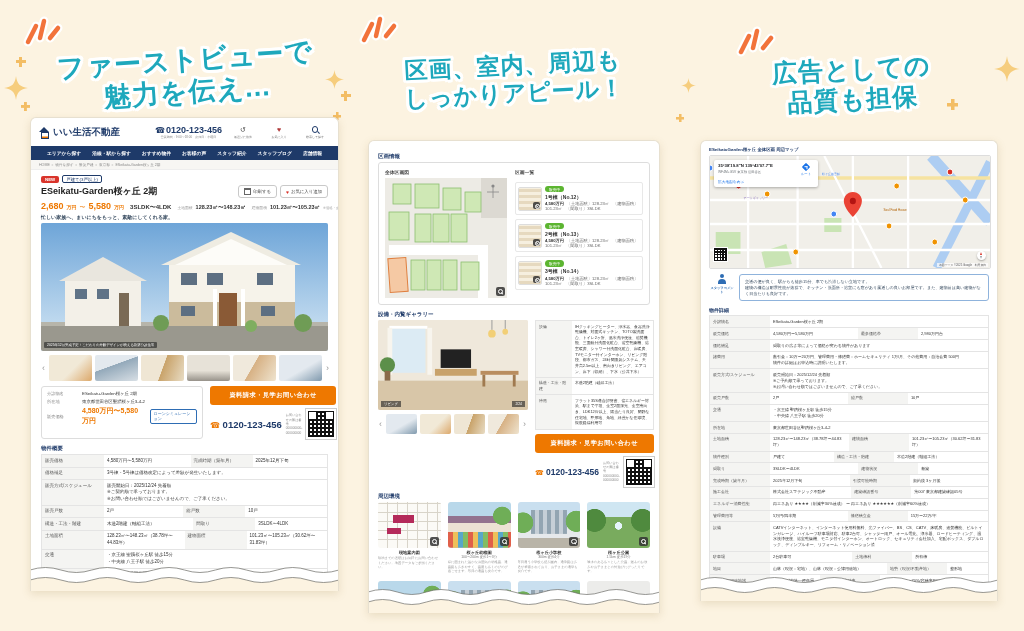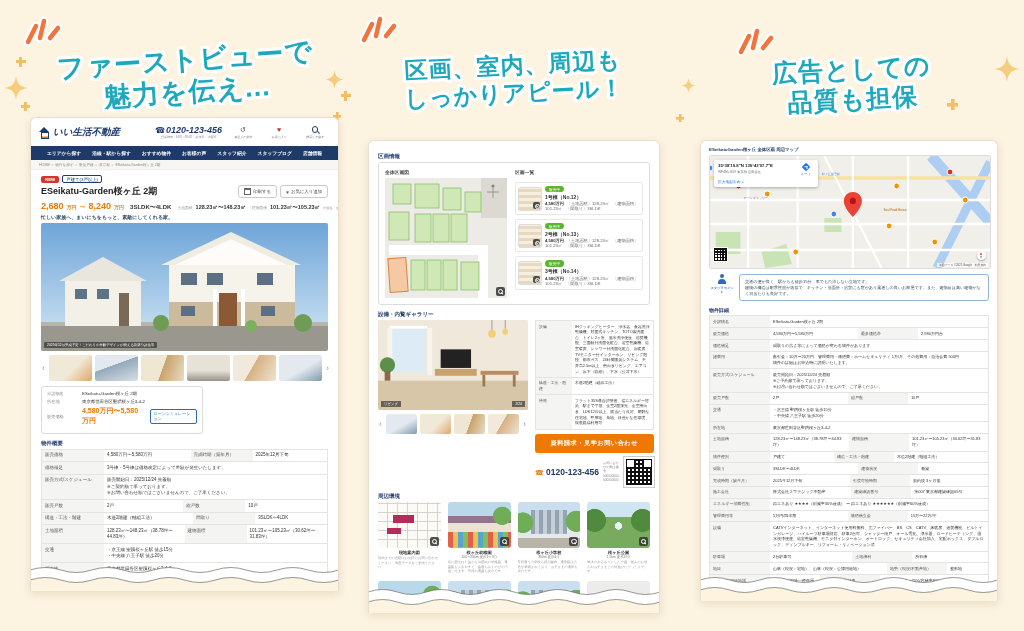--- a/index.html
+++ b/index.html
@@ -49,21 +49,21 @@
       repeating-linear-gradient(0deg,#111 0 2px,transparent 2px 4px),
       repeating-linear-gradient(90deg,#111 0 2px,#fff 2px 4px);}
   .qr::before,.qr::after{content:'';position:absolute;width:7px;height:7px;background:#fff;border:1.6px solid #111;}
   .qr::before{left:0;top:0;} .qr::after{right:0;top:0;}
   .magbtn{position:absolute;right:2px;bottom:2px;width:9px;height:9px;border-radius:2px;background:rgba(50,50,50,.85);}
   .magbtn::before{content:'';position:absolute;left:2px;top:2px;width:3.4px;height:3.4px;border:1px solid #fff;border-radius:50%;}
   .magbtn::after{content:'';position:absolute;right:1.4px;bottom:1.6px;width:2.4px;height:1.1px;background:#fff;transform:rotate(45deg);}
   .mag{display:inline-block;width:4.6px;height:4.6px;border:1.1px solid currentColor;border-radius:50%;position:relative;vertical-align:middle;}
   .mag::after{content:'';position:absolute;right:-2.4px;bottom:-1px;width:3px;height:1.1px;background:currentColor;transform:rotate(45deg);}
   
-  .hdr{display:flex;justify-content:space-between;align-items:center;padding:4px 8px;height:20px;font-style:italic;}
+  .hdr{display:flex;justify-content:space-between;align-items:center;padding:4px 8px;height:20px;}
   .logo{display:flex;align-items:center;gap:3px;}
   .logo-ic{width:11px;height:10px;position:relative;}
   .logo-ic::before{content:'';position:absolute;left:0;top:0;border-left:5.5px solid transparent;border-right:5.5px solid transparent;border-bottom:5px solid #1e3a69;}
   .logo-ic::after{content:'';position:absolute;left:1.6px;top:5px;width:6.6px;height:4.6px;border:1px solid #1e3a69;background:#fff;box-shadow:inset 0 -1.4px 0 #ee7800;}
   .logo-tx{font-size:9.5px;font-weight:bold;color:#1e3a69;}
   .hdr-right{display:flex;align-items:center;gap:6px;}
   .phone-no{font-size:9px;font-weight:bold;color:#1e3a69;white-space:nowrap;}
   .phone-no .ph-ic{font-size:8px;margin-right:1px;}
   .phone-sub{font-size:3px;color:#888;text-align:center;}
   .hicon{text-align:center;color:#444;width:30px;}
@@ -305,21 +305,21 @@
         <span class="obtn fav">
             <span class="heart-sm">♥</span>
             <span>お気に入り追加</span>
           </span>
       </div>
     </div>
     <div class="priceline">
       <span class="pnum">2,680</span>
         <span class="punit">万円</span>
         <span class="ptil">〜</span>
-        <span class="pnum">8,240</span>
+        <span class="pnum">5,580</span>
         <span class="punit">万円</span>
       <span class="playout">3SLDK〜4LDK</span>
       <span class="plbl">土地面積</span>
         <span class="pval">128.23㎡〜148.23㎡</span>
       <span class="plbl">建物面積</span>
         <span class="pval">101.23㎡〜105.23㎡</span>
       <span class="pnote">※価格・面積は号棟により異なります</span>
     </div>
     <div class="tagline">忙しい家族へ、まいにちをもっと、素敵にしてくれる家。</div>
     <div class="mainph">
@@ -373,20 +373,29 @@
             <span class="ival">ESeikatu-Garden桜ヶ丘 2期</span>
           </div>
         <div class="irow">
             <span class="ilbl">所在地</span>
             <span class="ival">東京都世田谷区聖蹟桜ヶ丘3-4-2</span>
           </div>
         <div class="irow" style="align-items:center;">
           <span class="ilbl">販売価格</span>
           <span class="iprice">4,580万円〜5,580万円</span>
           <span class="loanbtn">ローンシミュレーション</span>
+        </div>
+      </div>
+      <div class="cbox">
+        <div class="cta">資料請求・見学お問い合わせ</div>
+        <div class="cta2">
+          <div class="cphone"><span class="ph-ic">☎</span> <span>0120-123-456</span></div>
+          <div class="cnote">お問い合わせの際は番号
+000000000-000000000</div>
+          <div class="qr"></div>
         </div>
       </div>
     </div>
     <div class="sectitle">物件概要</div>
     <div class="jtable">
         <div class="trow">
           <div class="tl">販売価格</div>
           <div class="tv">4,580万円〜5,580万円</div>
           <div class="tl">完成時期（築年月）</div>
           <div class="tv">2025年12月下旬</div>

